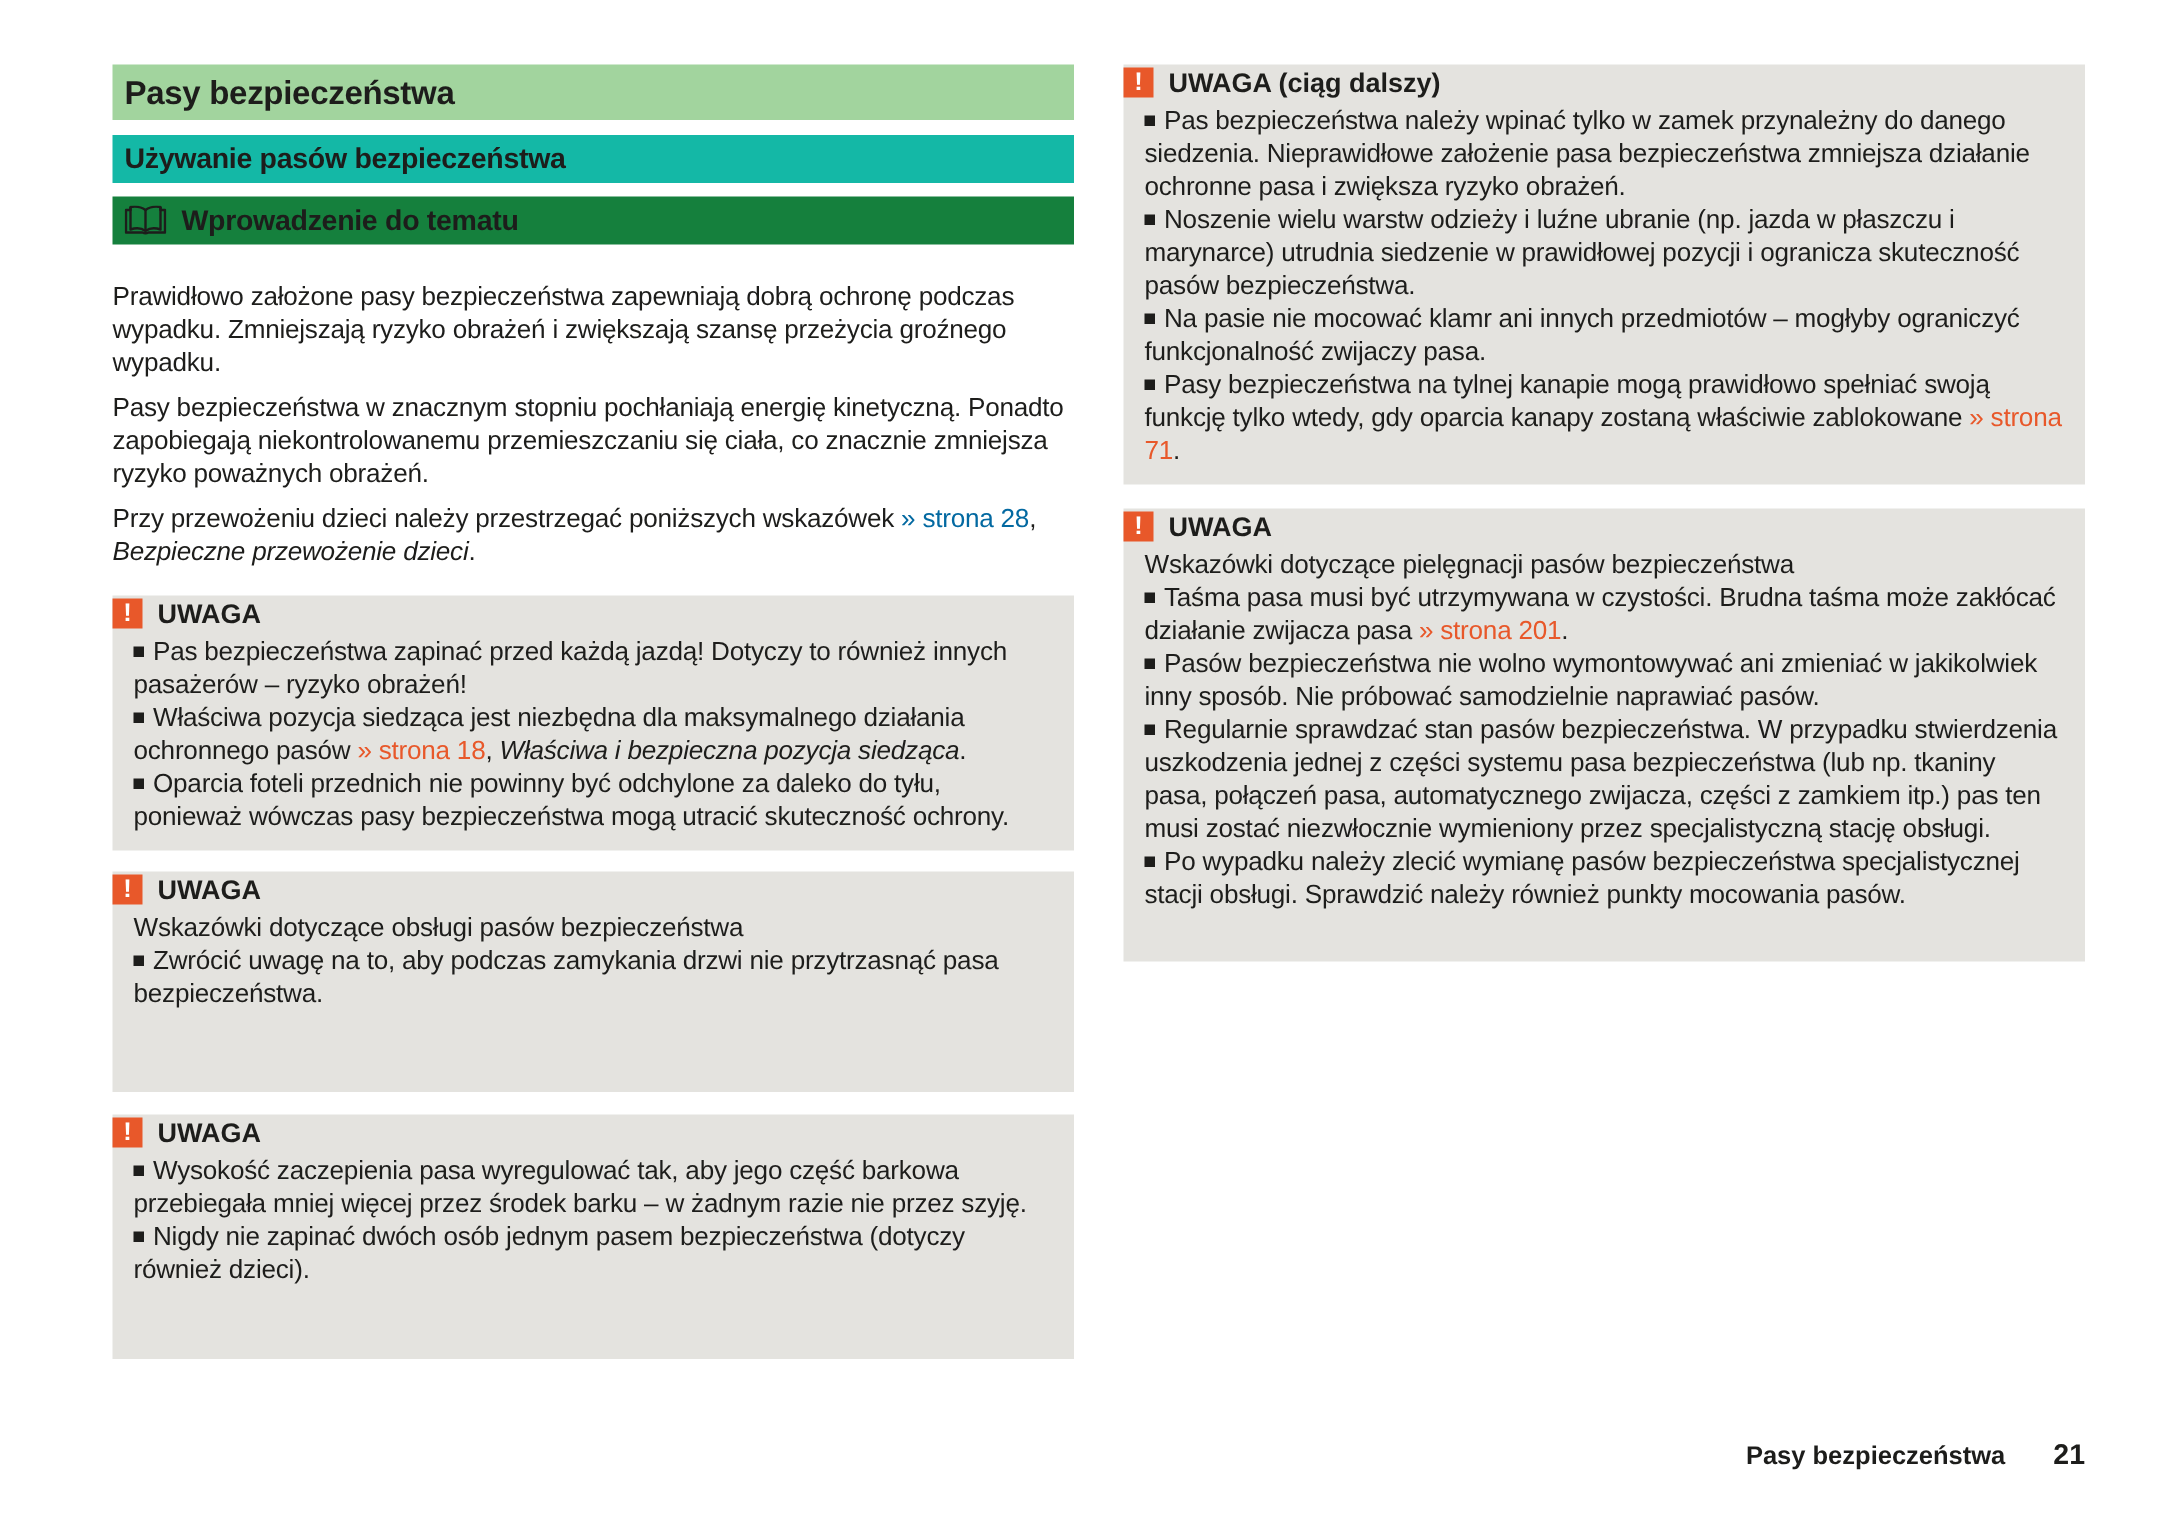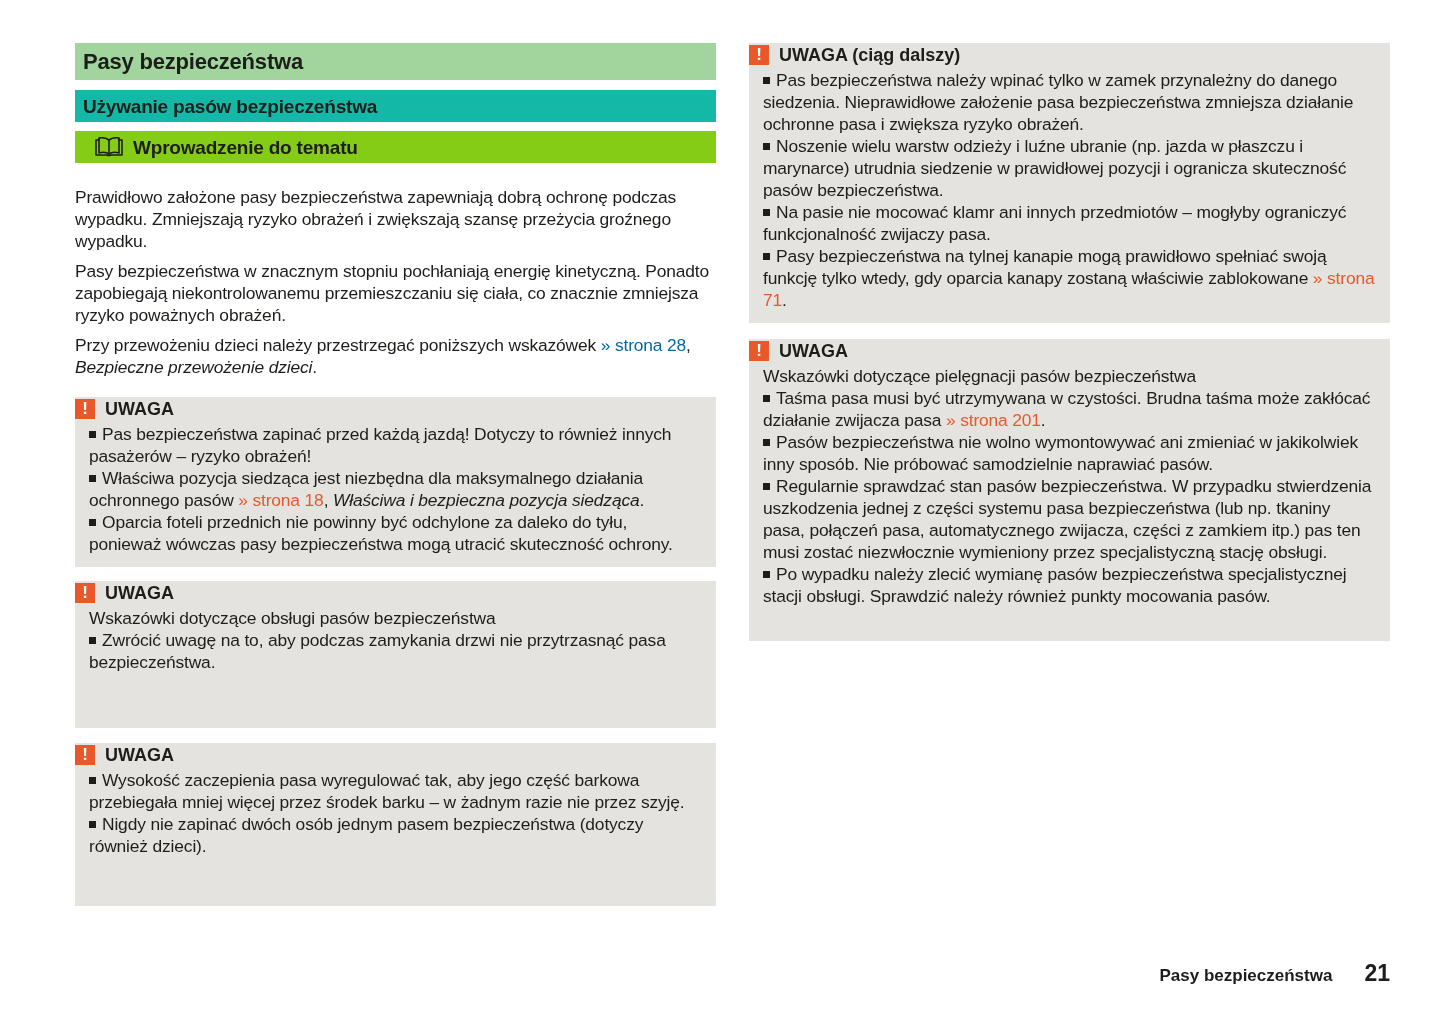--- a/index.html
+++ b/index.html
@@ -38,26 +38,26 @@
       height: 32px;
       line-height: 33px;
       font-size: 19px;
       font-weight: bold;
       padding-left: 8px;
       box-sizing: border-box;
       letter-spacing: -0.2px;
     }
     .h3 {
       margin-top: 9px;
-      background: #84cc16;
+      background: #15803d;
       height: 32px;
       line-height: 33px;
       font-size: 19px;
       font-weight: bold;
-      padding-left: 20px;
+      padding-left: 8px;
       box-sizing: border-box;
       display: flex;
       align-items: center;
       letter-spacing: -0.2px;
     }
     .h3 .book {
       width: 28px;
       height: 20px;
       margin-right: 10px;
       display: inline-block;
@@ -134,21 +134,21 @@
       font-weight: bold;
       display: flex;
       justify-content: flex-end;
       align-items: baseline;
     }
     .footer-title {
       font-size: 17px;
       margin-right: 32px;
     }
     .footer-page {
-      font-size: 23px;
+      font-size: 19px;
     }
   </style>
 </head>
 <body>
 
 <div class="col col-left">
   <div class="h1">Pasy bezpieczeństwa</div>
   <div class="h2">Używanie pasów bezpieczeństwa</div>
   <div class="h3">
     <svg class="book" viewBox="0 0 28 20">

